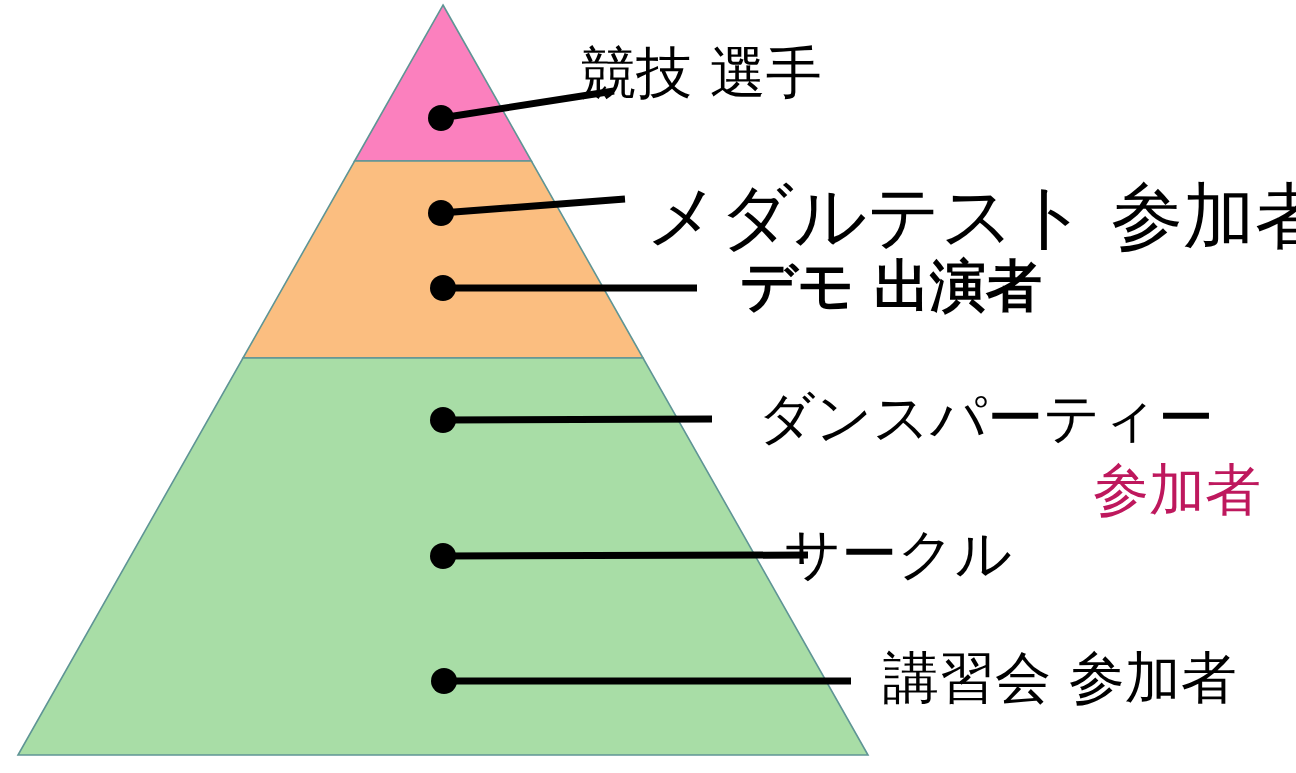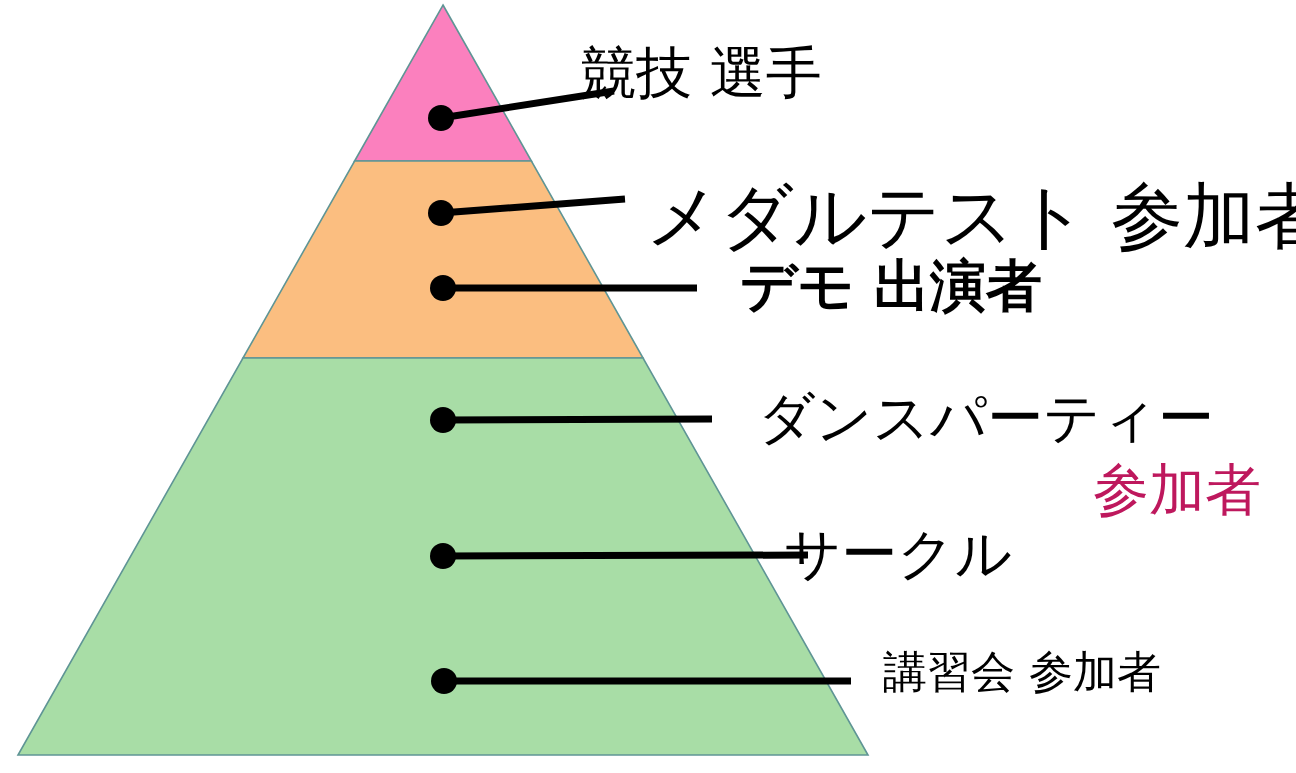--- a/index.html
+++ b/index.html
@@ -74,16 +74,16 @@
       </g>
   </svg>
 
   <div id="labels">
       <div class="label-text" style="left: 580px; top: 45px; font-size: 56px;">競技 選手</div>
       <div class="label-text" style="left: 646px; top: 180px; font-size: 72px;">メダルテスト 参加者</div>
       <div class="label-text" style="left: 740px; top: 258px; font-size: 56px; font-weight: bold;">デモ 出演者</div>
       <div class="label-text" style="left: 758px; top: 390px; font-size: 56px; text-align: center;">ダンスパーティー</div>
       <div class="label-line2" style="left: 1093px; top: 462px; font-size: 56px;">参加者</div>
       <div class="label-text" style="left: 784px; top: 526px; font-size: 56px;">サークル</div>
-      <div class="label-text" style="left: 883px; top: 650px; font-size: 44px;">講習会 参加者</div>
+      <div class="label-text" style="left: 883px; top: 650px; font-size: 56px;">講習会 参加者</div>
     </div>
 
 </div>
 
 </body></html>

